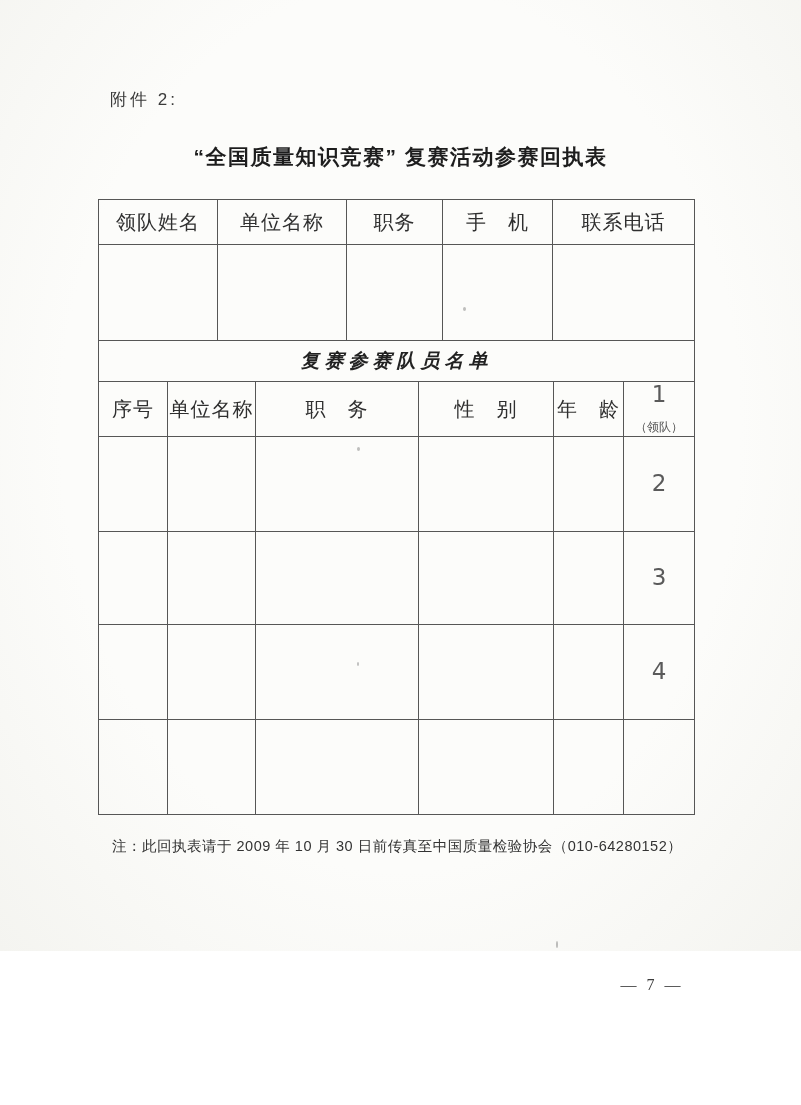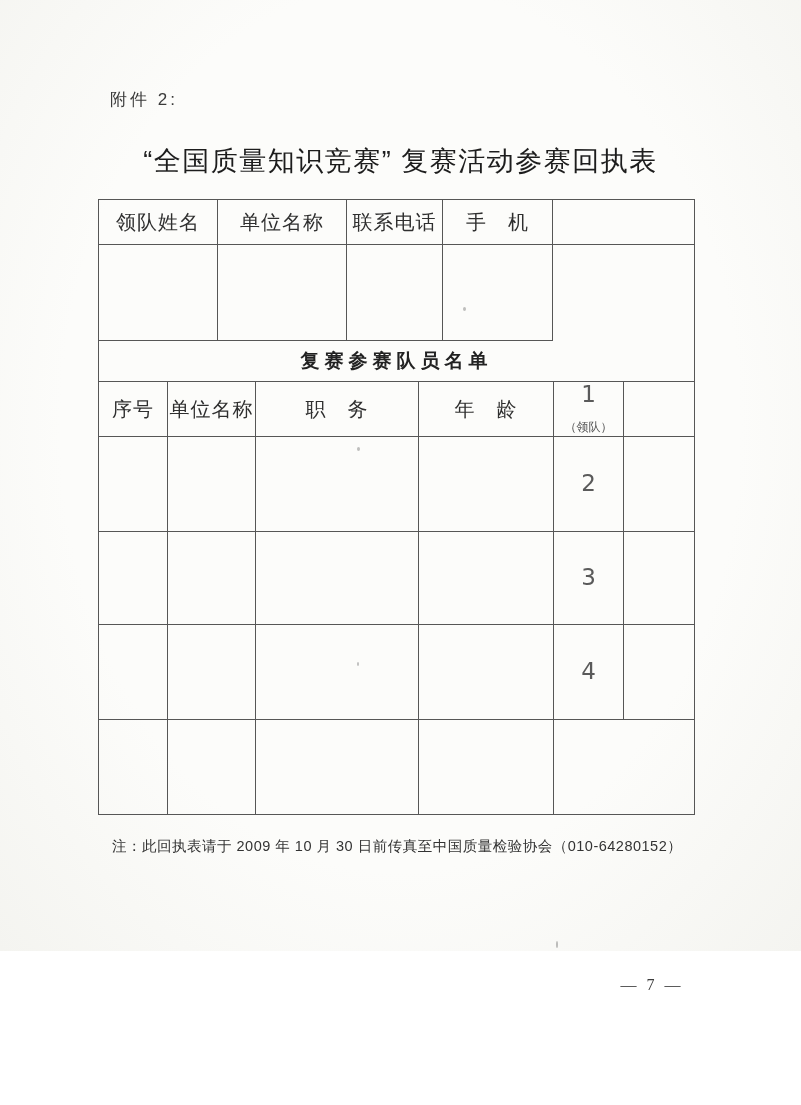--- a/index.html
+++ b/index.html
@@ -17,21 +17,21 @@
   .page{
     position:relative;width:801px;height:951px;
     background:radial-gradient(ellipse at 50% 45%, #fcfcfa 60%, #f4f4f0 100%);
   }
   .attachment{
     position:absolute;left:110px;top:88px;
     font-size:17px;letter-spacing:3px;color:#3a3a3a;
   }
   .title{
     position:absolute;left:0;right:0;top:143px;
-    text-align:center;font-size:27px;font-weight:400;
+    text-align:center;font-size:21px;font-weight:700;
     letter-spacing:1.5px;color:#1d1d1d;
   }
   .form{
     position:absolute;left:98px;top:199px;
     width:595px;border:1px solid var(--line);
     background:transparent;
   }
   .leader-grid{
     display:grid;
     grid-template-columns:119px 129px 96px 110px 141px;
@@ -53,21 +53,21 @@
   .roster-grid .cell:nth-child(6n){border-right:none;}
   .roster-grid .cell:nth-child(n+25){border-bottom:none;}
   .head{
     font-size:20px;letter-spacing:1px;color:#2f2f2f;
   }
   .banner{
     box-sizing:border-box;height:41px;
     border-bottom:1px solid var(--line);
     display:flex;align-items:center;justify-content:center;
     font-family:"Liberation Serif","DejaVu Serif",serif;
-    font-size:19px;font-weight:700;
+    font-size:19px;font-weight:700;font-style:italic;
     letter-spacing:5px;color:#222;
   }
   .num{
     font-family:"DejaVu Sans",sans-serif;
     font-size:23px;font-weight:400;color:var(--muted);
     line-height:1.1;
   }
   .note{
     font-size:12px;color:#555;letter-spacing:0;margin-top:12px;
   }
@@ -98,36 +98,38 @@
 
   <div class="attachment">附件 2:</div>
 
   <div class="title">“全国质量知识竞赛” 复赛活动参赛回执表</div>
 
   <div class="form">
 
     <div class="leader-grid">
       <div class="cell head">领队姓名</div>
       <div class="cell head">单位名称</div>
+      <div class="cell head">职务</div>
+      <div class="cell head">手　机</div>
       <div class="cell head">联系电话</div>
-      <div class="cell head">手　机</div>
 
       <div class="cell"></div>
       <div class="cell"></div>
       <div class="cell"></div>
       <div class="cell"></div>
       <div class="cell"></div>
     </div>
 
     <div class="banner">复赛参赛队员名单</div>
 
     <div class="roster-grid">
       <div class="cell head">序号</div>
       <div class="cell head">单位名称</div>
       <div class="cell head">职　务</div>
+      <div class="cell head">性　别</div>
       <div class="cell head">年　龄</div>
 
       <div class="cell">
         <span class="num">1</span>
         <span class="note">（领队）</span>
       </div>
       <div class="cell"></div>
       <div class="cell"></div>
       <div class="cell"></div>
       <div class="cell"></div>

